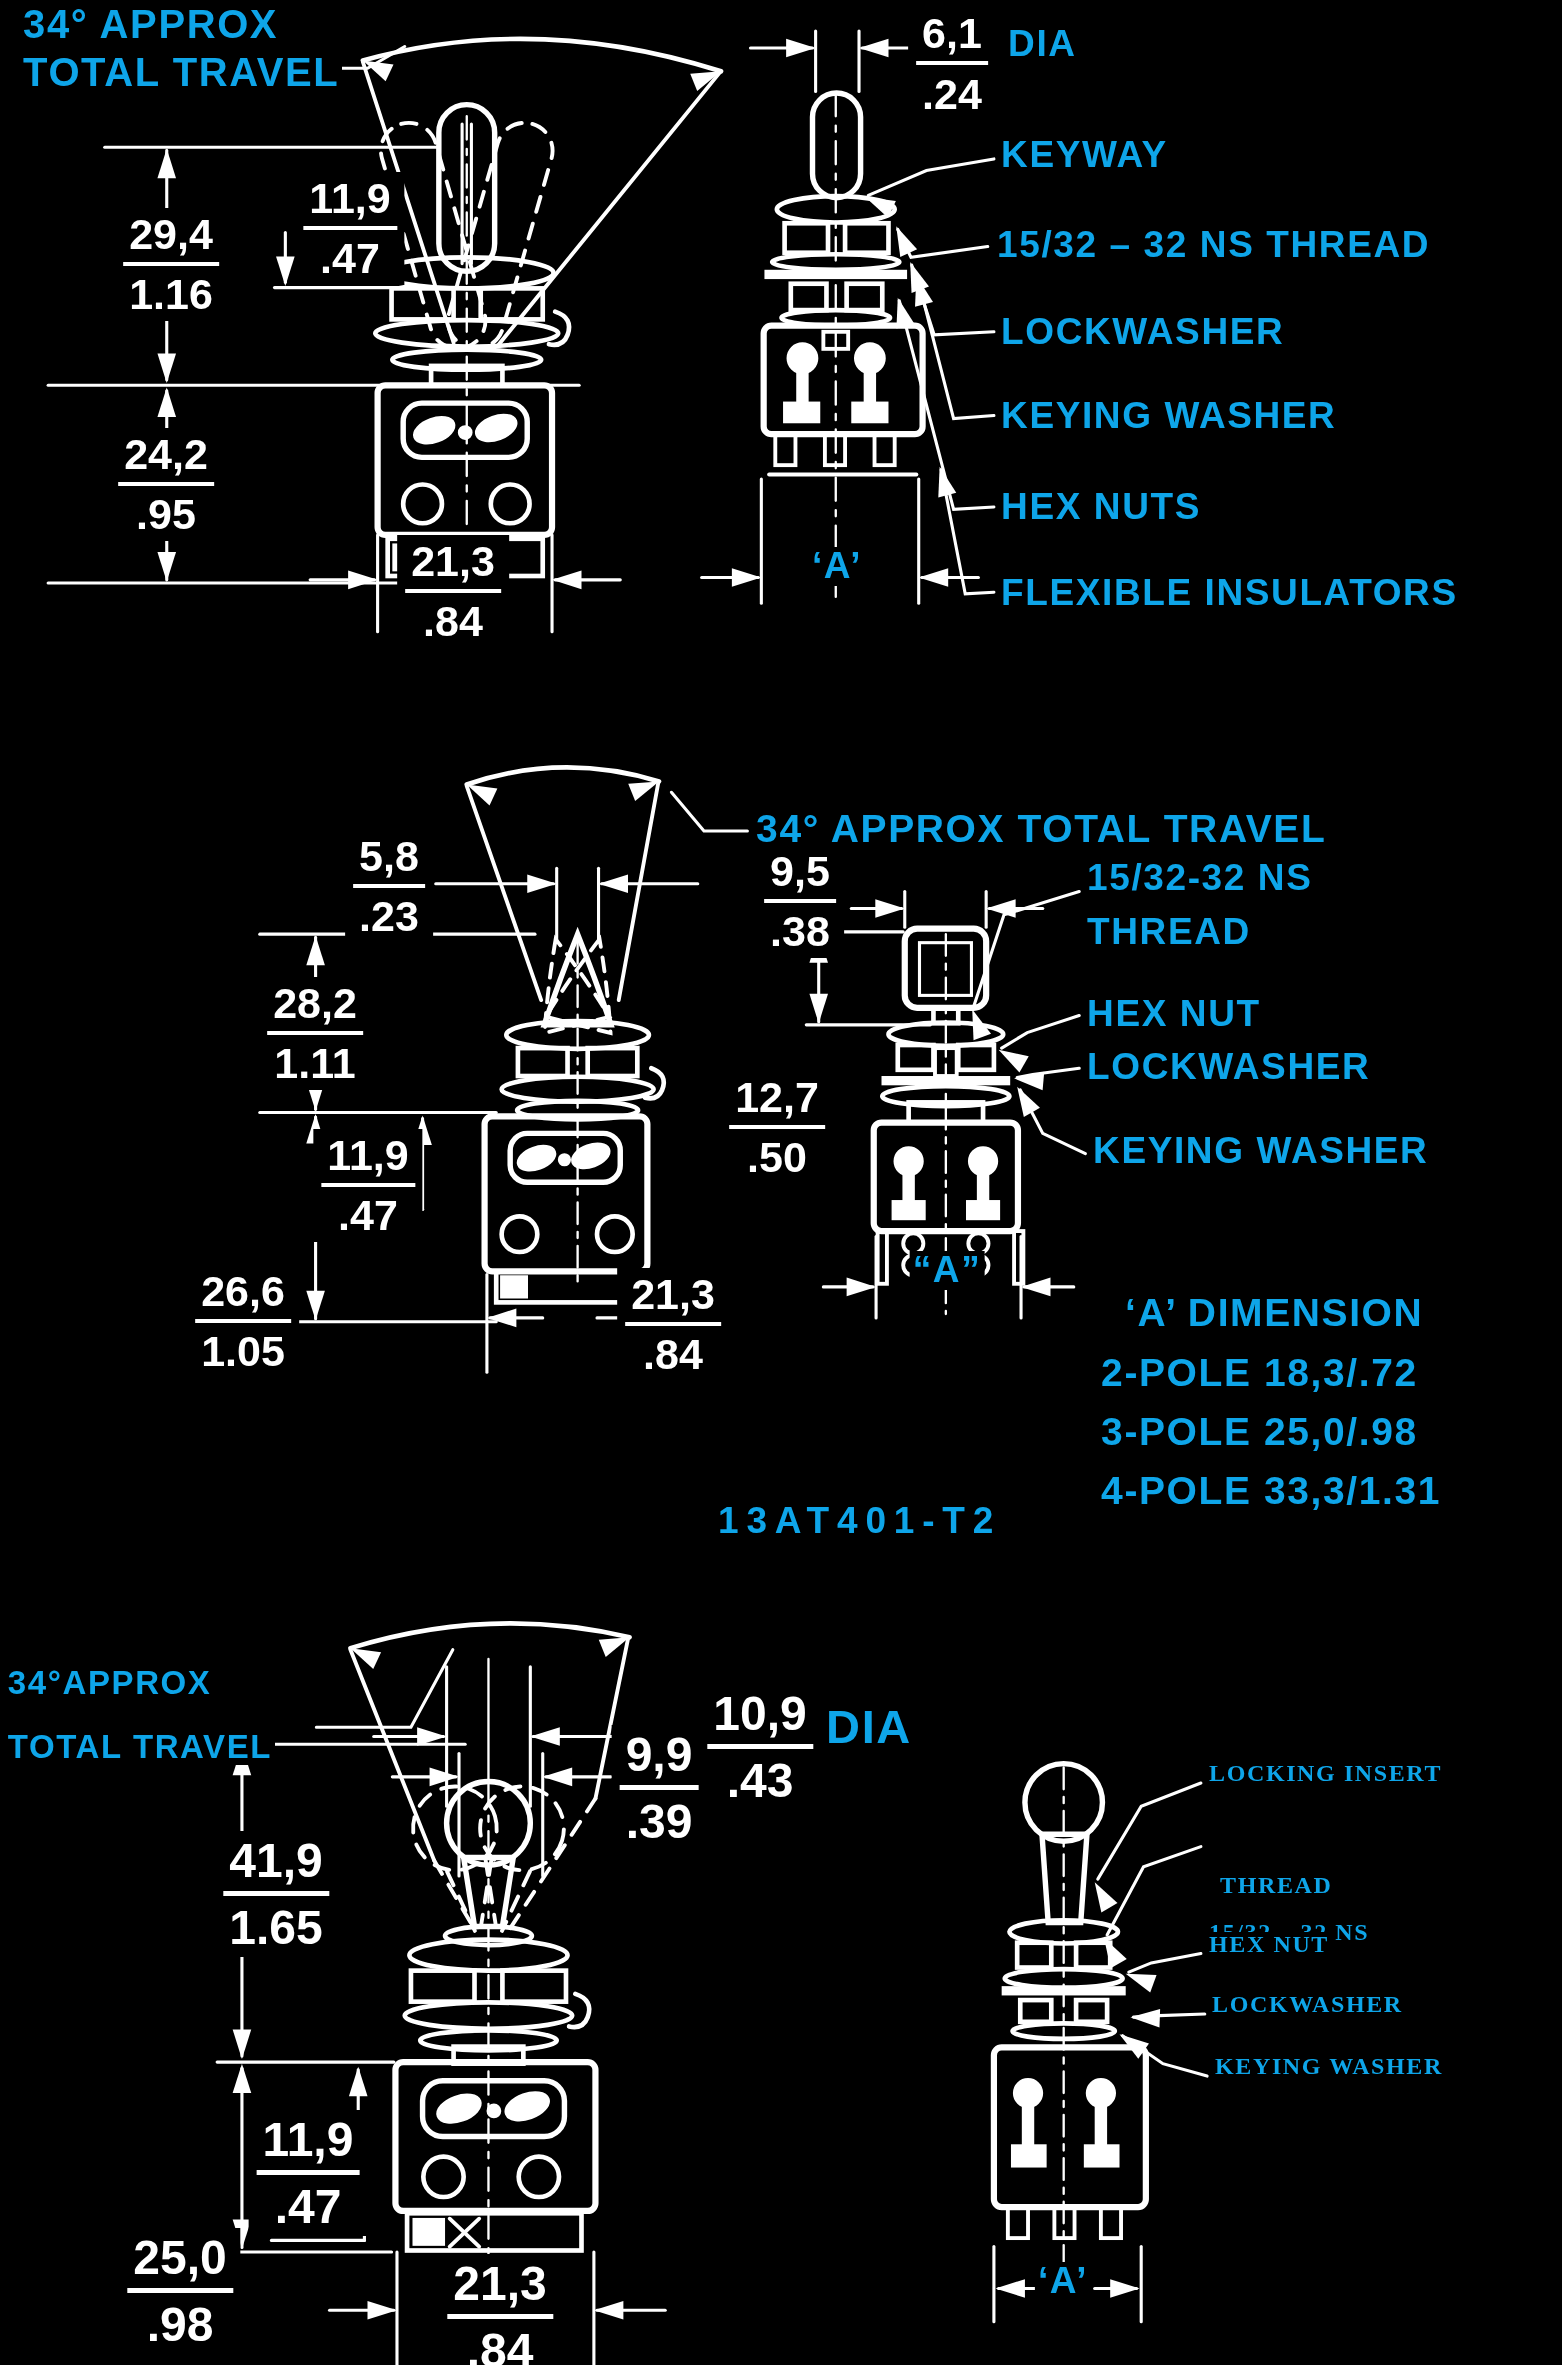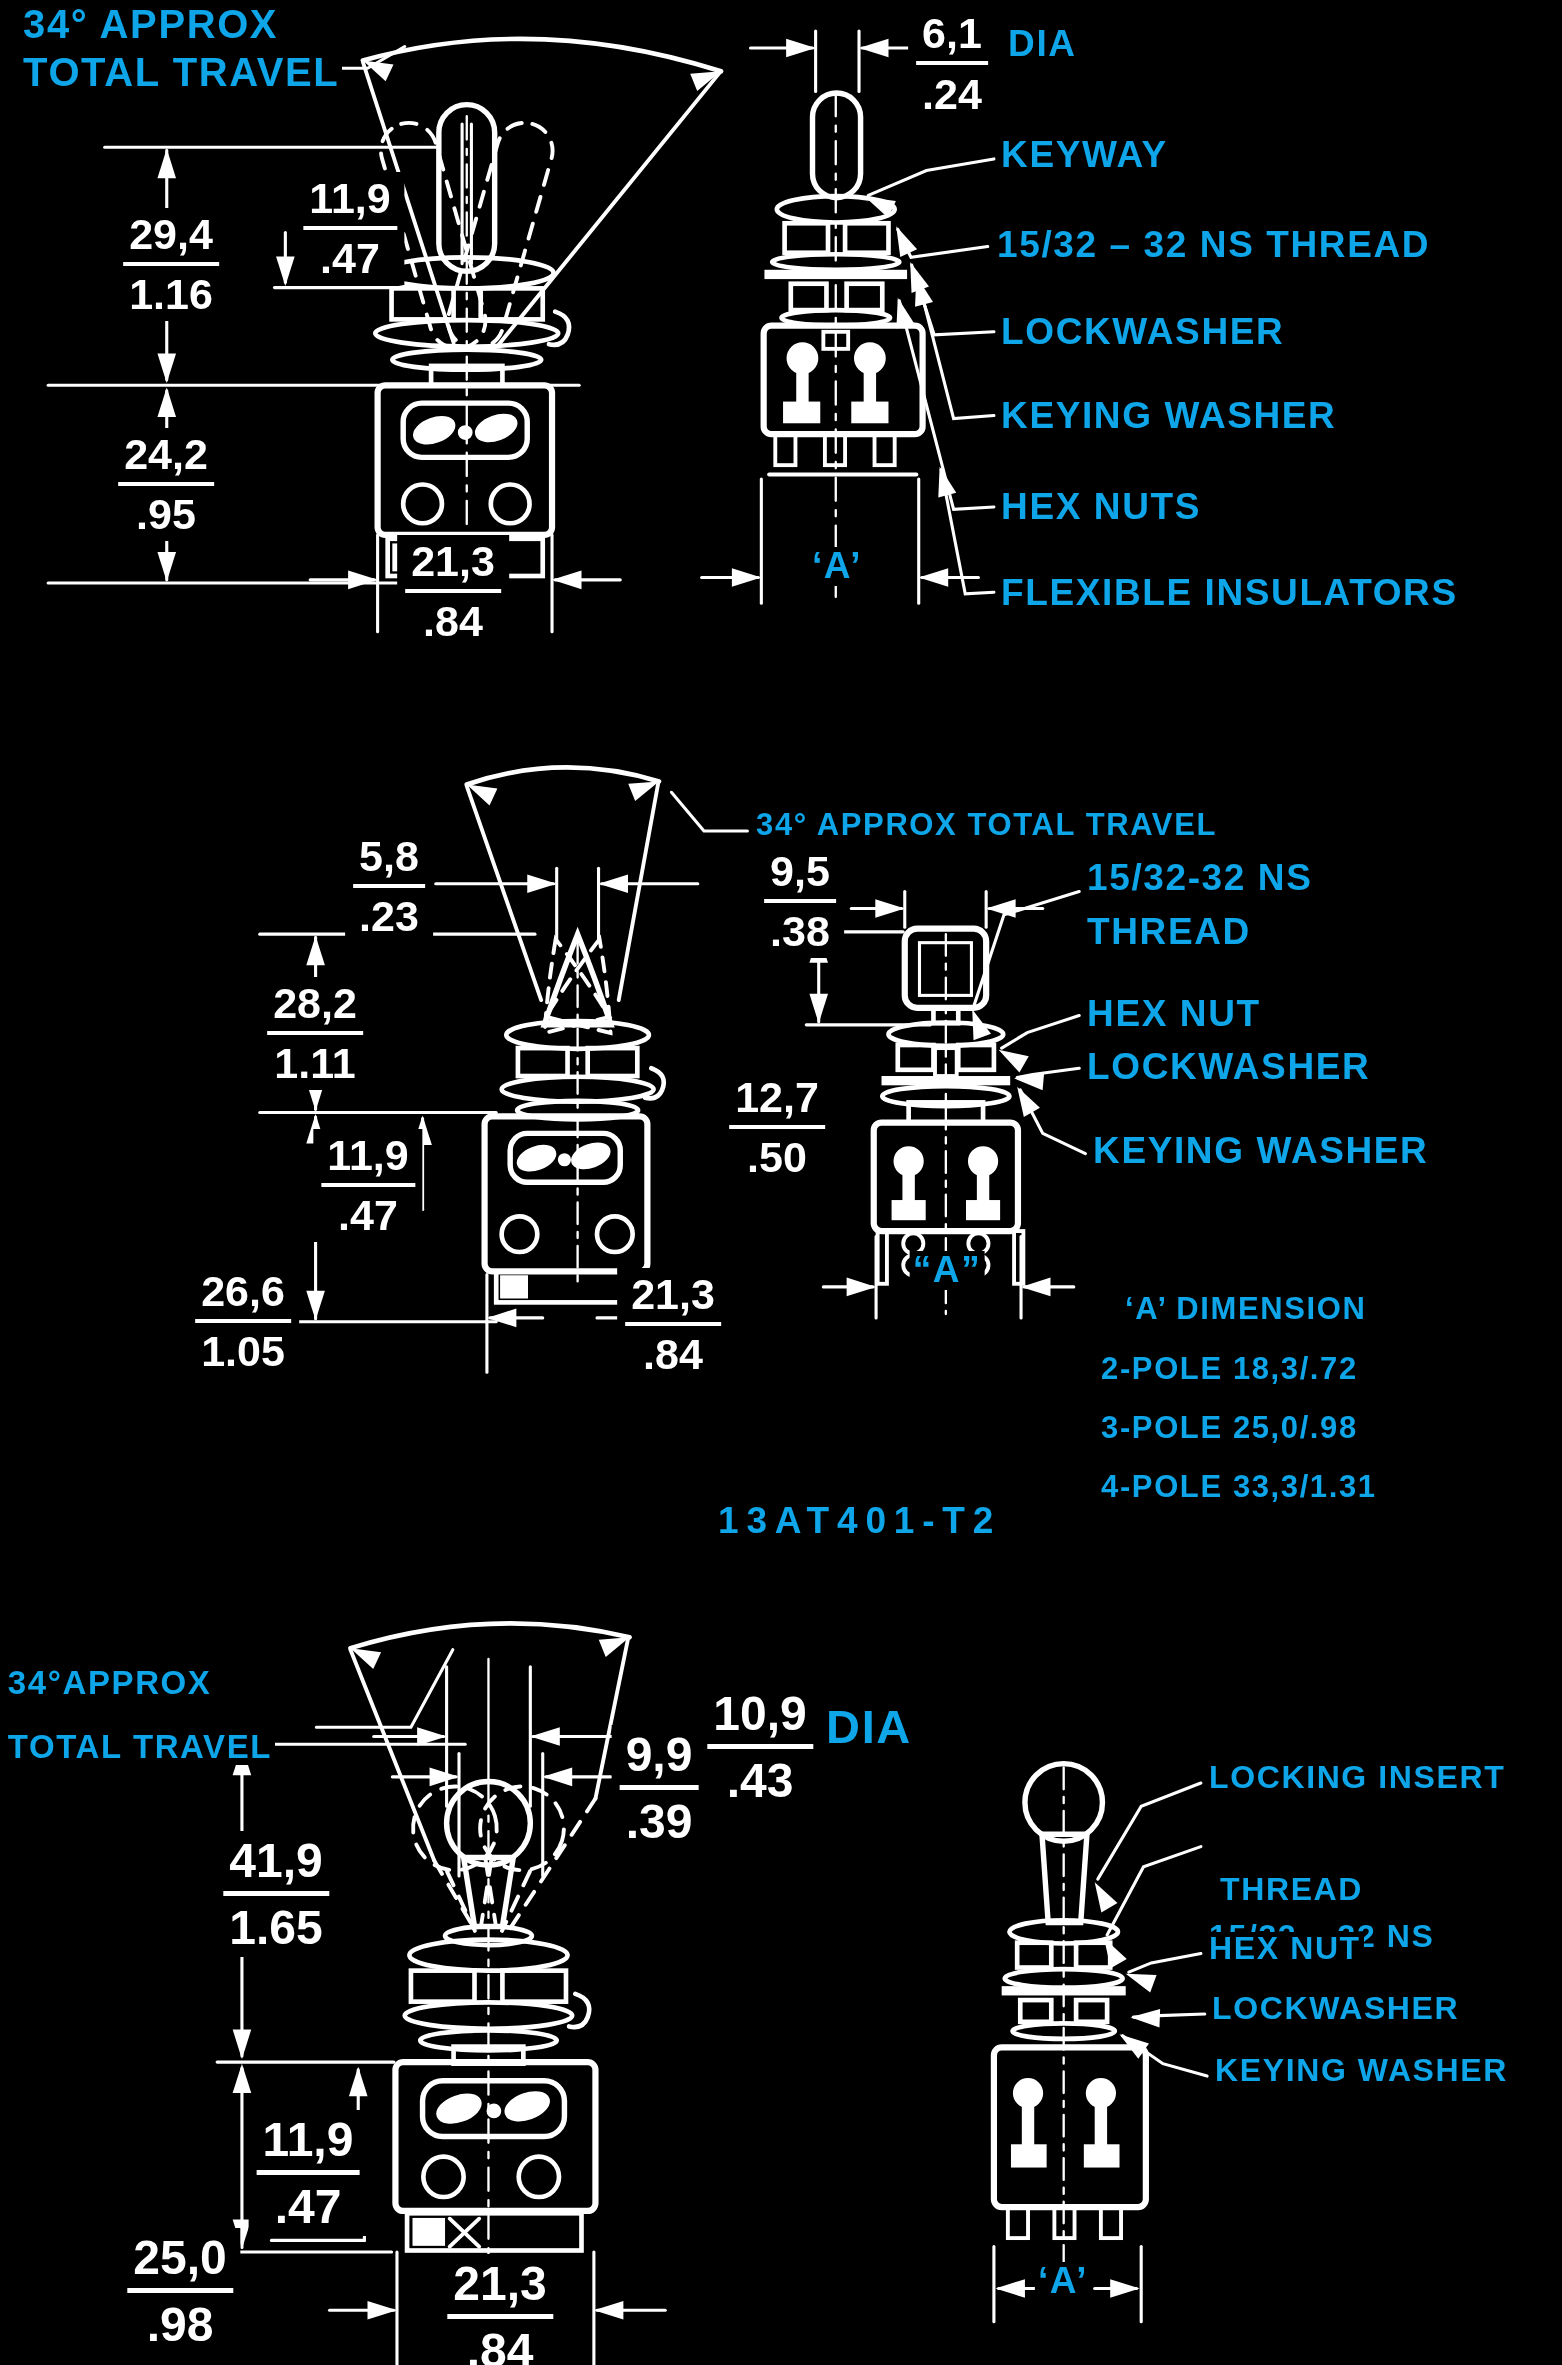--- a/index.html
+++ b/index.html
@@ -1,21 +1,21 @@
 <!DOCTYPE html>
 <html style="font-size:12.4px"><head>
 <meta charset="utf-8">
 <style>
   html,body{margin:0;padding:0;background:#000;}
   #canvas{position:relative;width:1563px;height:2366px;background:#000;overflow:hidden;
           font-family:"Liberation Sans",sans-serif;color:#fff;}
   svg{position:absolute;left:0;top:0;z-index:0;}
   .lbl{position:absolute;z-index:2;color:#0ea5e9;font-weight:700;white-space:nowrap;
        letter-spacing:1.6px;line-height:1.05;background:#000;padding:0 3.1px;}
-  .s46{font-size:32px;} .s48{font-size:37px;} .s50{font-size:31px;}
+  .s46{font-size:24px;font-family:Liberation Serif, serif;} .s48{font-size:37px;} .s50{font-size:39px;}
   .s52{font-size:40px;} .s58{font-size:33px;} .s60{font-size:47px;}
   .ctr{transform:translateX(-50%);}
   .frac{position:absolute;z-index:2;transform:translateX(-50%);text-align:center;
         background:#000;padding:1.6px 7.8px;font-weight:700;}
   .frac .num{display:inline-block;border-bottom:4.7px solid #fff;padding:0 6.2px 3.1px;font-size:43px;}
   .frac .den{padding-top:4.7px;font-size:43px;}
   .frac.big .num{font-size:48px;border-bottom-width:5.4px;}
   .frac.big .den{font-size:48px;}
   .ls10{letter-spacing:7.8px;}
 </style>

